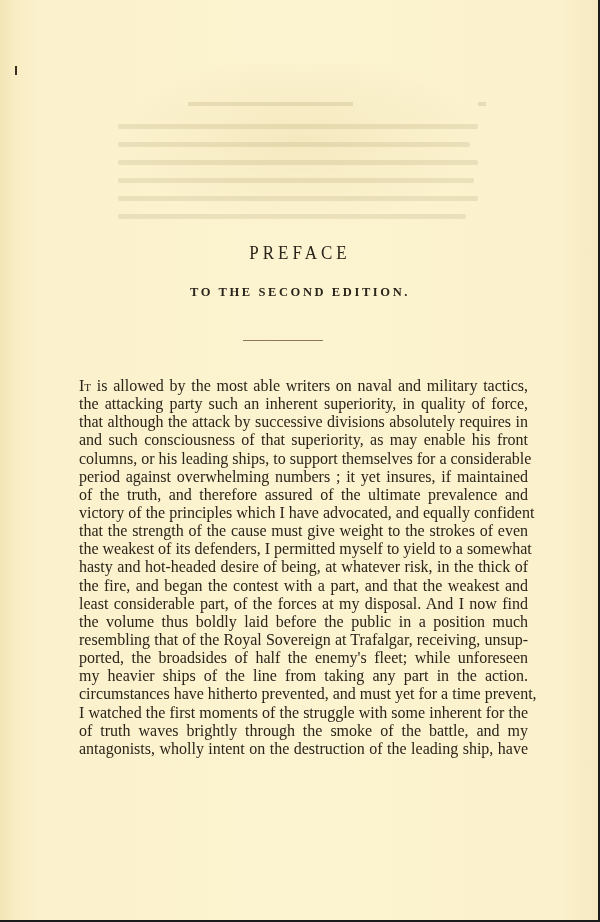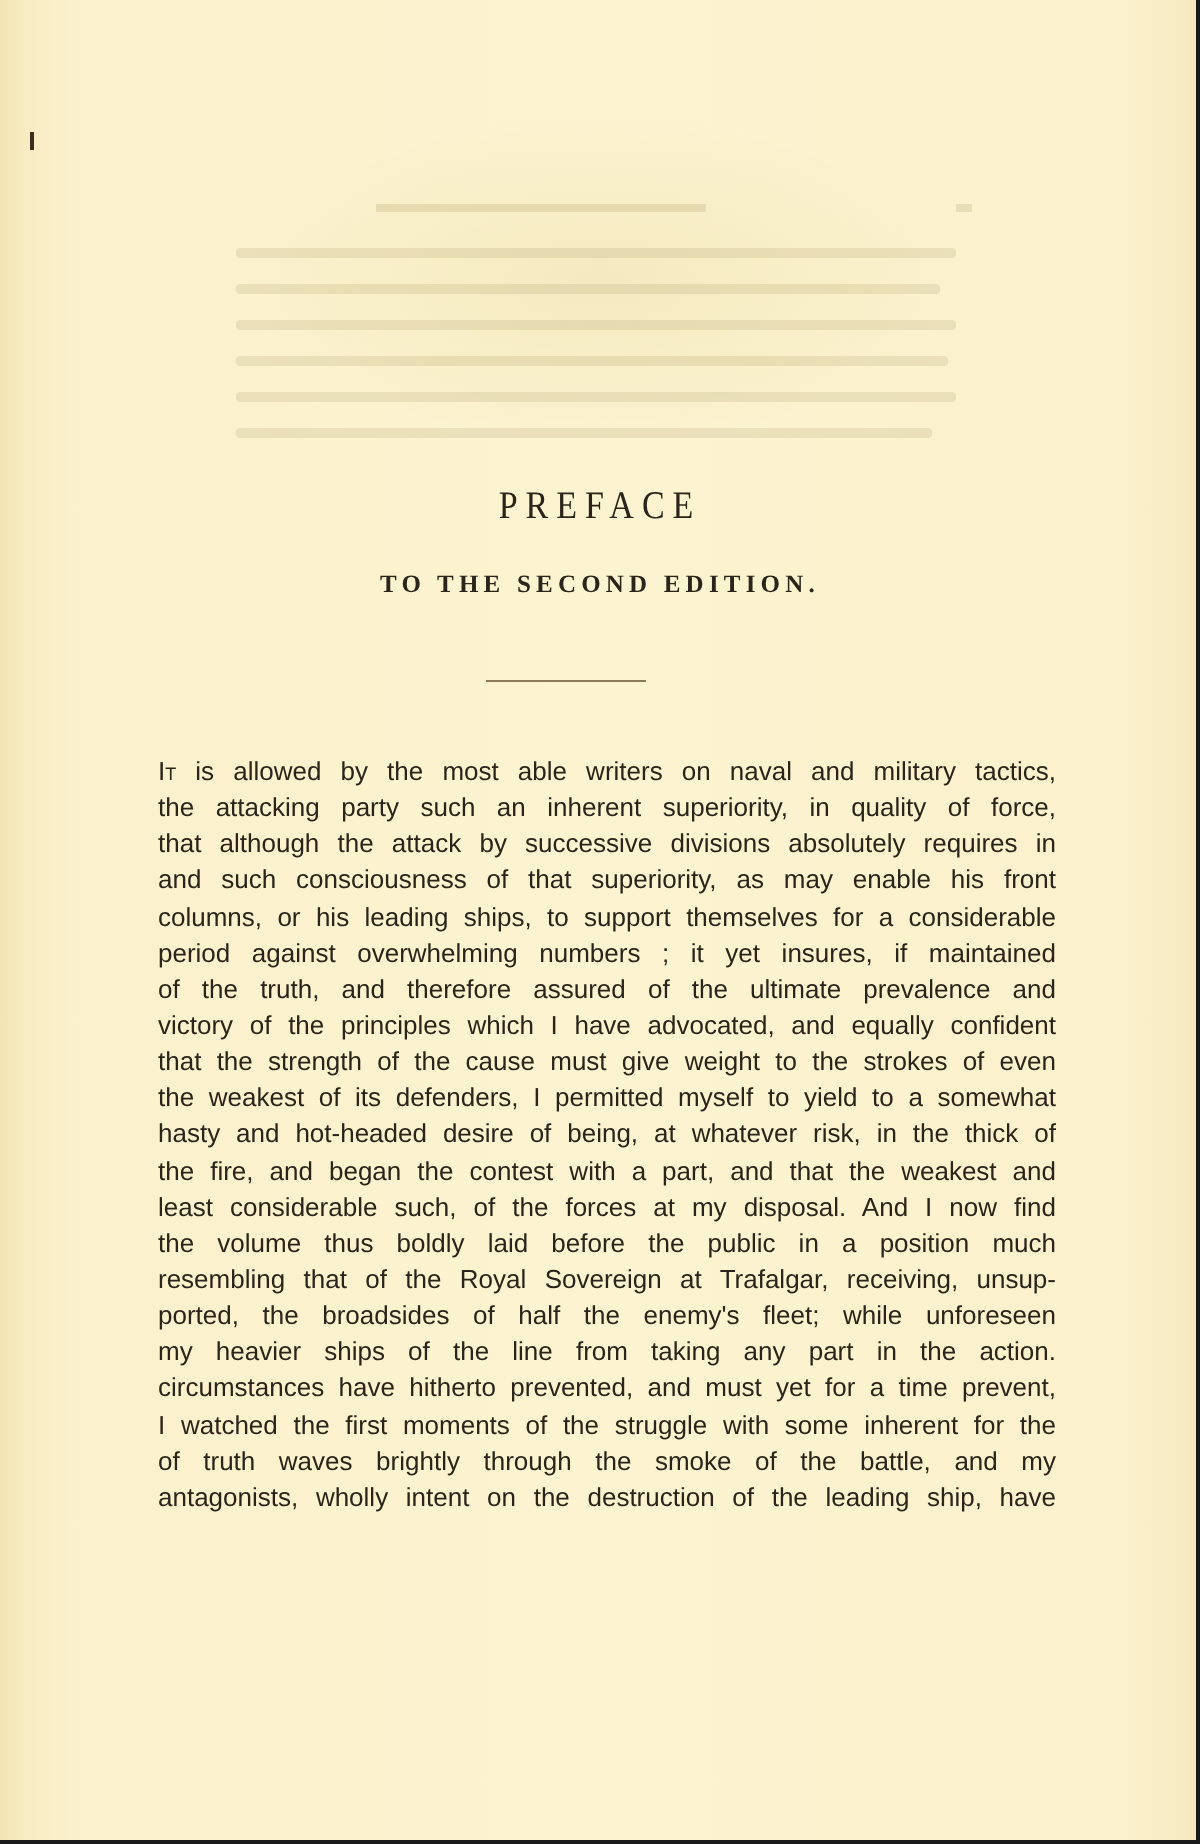--- a/index.html
+++ b/index.html
@@ -95,22 +95,22 @@
       top: 340px;
       width: 80px;
       height: 1px;
       background: #8c7a5a;
     }
     .body-text {
       position: absolute;
       left: 79px;
       top: 377px;
       width: 449px;
-      font-family: Liberation Sans, sans-serif;
-      font-size: 13px;
+      font-family: Liberation Serif, serif;
+      font-size: 16px;
       line-height: 18.15px;
       color: #2a241a;
     }
     .body-text .line {
       display: block;
       white-space: nowrap;
       text-align: justify;
       text-align-last: justify;
       height: 18.15px;
     }
@@ -149,21 +149,21 @@
     <span class="line">that although the attack by successive divisions absolutely requires in</span>
     <span class="line">and such consciousness of that superiority, as may enable his front</span>
     <span class="line">columns, or his leading ships, to support themselves for a considerable</span>
     <span class="line">period against overwhelming numbers ; it yet insures, if maintained</span>
     <span class="line">of the truth, and therefore assured of the ultimate prevalence and</span>
     <span class="line">victory of the principles which I have advocated, and equally confident</span>
     <span class="line">that the strength of the cause must give weight to the strokes of even</span>
     <span class="line">the weakest of its defenders, I permitted myself to yield to a somewhat</span>
     <span class="line">hasty and hot-headed desire of being, at whatever risk, in the thick of</span>
     <span class="line">the fire, and began the contest with a part, and that the weakest and</span>
-    <span class="line">least considerable such, of the forces at my disposal.  And I now find</span>
+    <span class="line">least considerable part, of the forces at my disposal.  And I now find</span>
     <span class="line">the volume thus boldly laid before the public in a position much</span>
     <span class="line">resembling that of the Royal Sovereign at Trafalgar, receiving, unsup-</span>
     <span class="line">ported, the broadsides of half the enemy's fleet; while unforeseen</span>
     <span class="line">my heavier ships of the line from taking any part in the action.</span>
     <span class="line">circumstances have hitherto prevented, and must yet for a time prevent,</span>
     <span class="line">I watched the first moments of the struggle with some inherent for the</span>
     <span class="line">of truth waves brightly through the smoke of the battle, and my</span>
     <span class="line last">antagonists, wholly intent on the destruction of the leading ship, have</span>
   </div>
 

